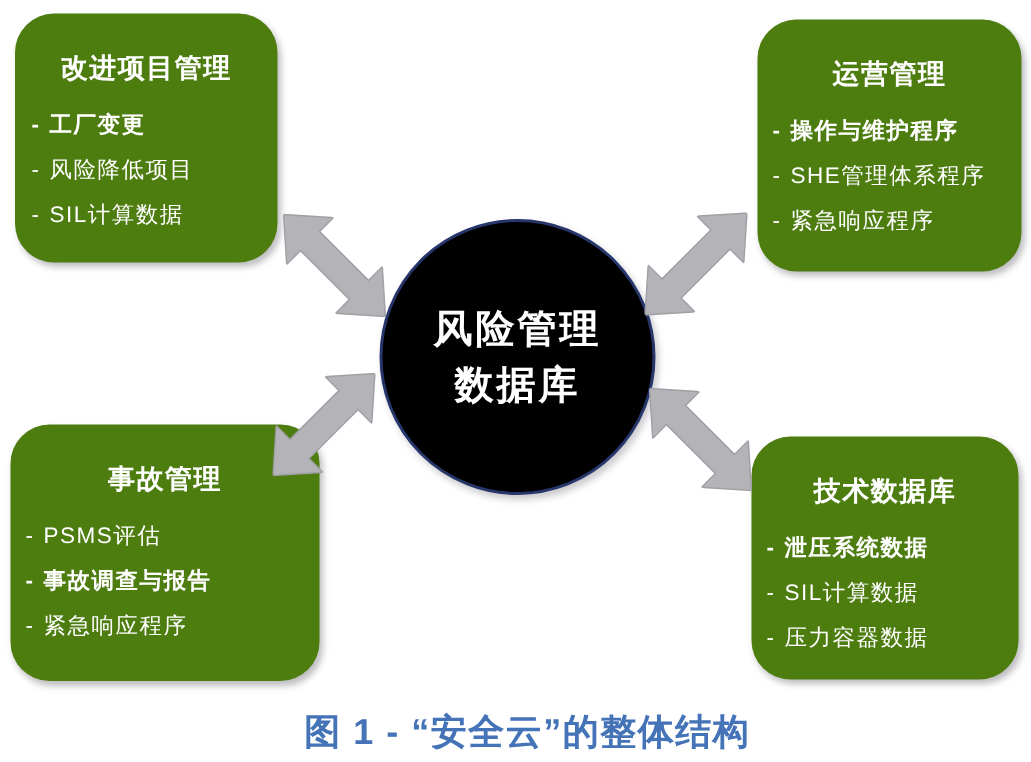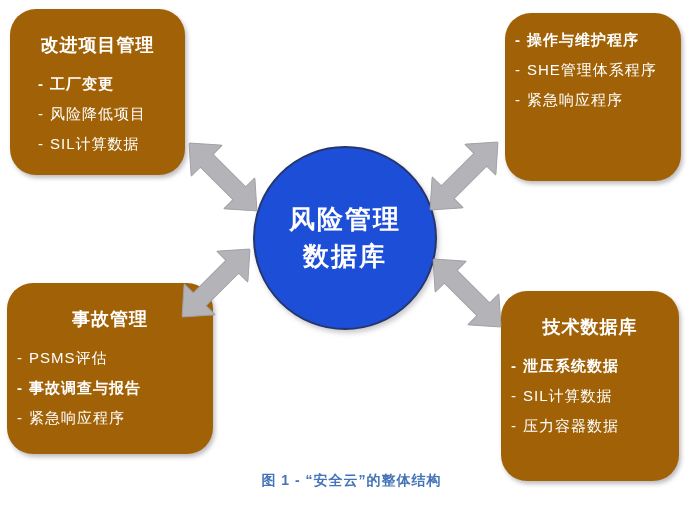--- a/index.html
+++ b/index.html
@@ -5,21 +5,21 @@
   html,body{margin:0;padding:0;background:#ffffff;}
   .canvas{
     position:relative;
     width:687px;height:508px;
     background:#ffffff;
     font-family:"Liberation Sans","DejaVu Sans",sans-serif;
     overflow:hidden;
   }
   .node{
     position:absolute;
-    background:#a16207;
+    background:#4d7c0f;
     border-radius:26px;
     color:#ffffff;
     box-shadow:2px 3px 4px rgba(110,110,120,0.45);
     box-sizing:border-box;
   }
   .node-title{
     font-size:18px;
     font-weight:bold;
     text-align:center;
     letter-spacing:1px;
@@ -34,21 +34,21 @@
     letter-spacing:1px;
     line-height:30px;
     white-space:nowrap;
   }
   .node-item.first{font-weight:bold;}
   .node-item .bullet{margin-right:6px;}
   .hub{
     position:absolute;
     left:253px;top:146px;
     width:184px;height:184px;
-    background:#1d4ed8;
+    background:#000000;
     border:2px solid #26366b;
     border-radius:50%;
     color:#ffffff;
     display:flex;
     flex-direction:column;
     align-items:center;
     justify-content:center;
     box-sizing:border-box;
     box-shadow:2px 3px 5px rgba(120,120,130,0.4);
   }
@@ -63,49 +63,50 @@
     width:96px;height:44px;
   }
   .arrow svg{display:block;width:100%;height:100%;}
   .arrow-tl{left:175px;top:155px;transform:rotate(45deg);}
   .arrow-tr{left:416px;top:154px;transform:rotate(-45deg);}
   .arrow-bl{left:168px;top:261px;transform:rotate(-45deg);}
   .arrow-br{left:419px;top:271px;transform:rotate(45deg);}
   .box-tl{left:10px;top:9px;width:175px;height:166px;}
   .box-tr{left:505px;top:13px;width:176px;height:168px;}
   .box-bl{left:7px;top:283px;width:206px;height:171px;}
-  .box-br{left:501px;top:291px;width:178px;height:190px;}
-  .box-tl .node-items{padding-left:28px;}
+  .box-br{left:501px;top:291px;width:178px;height:162px;}
+  .box-tl .node-items{padding-left:11px;}
   .caption{
     position:absolute;
     left:0;right:0;
     top:472px;
     text-align:center;
     color:#4473b8;
-    font-size:14px;
+    font-size:24px;
     font-weight:bold;
     letter-spacing:1px;
     margin-left:16px;
   }
 </style>
 </head>
 <body>
 
 <div class="canvas">
 
   <div class="node box-tl">
     <div class="node-title">改进项目管理</div>
     <div class="node-items">
       <div class="node-item first"><span class="bullet">-</span><span>工厂变更</span></div>
       <div class="node-item"><span class="bullet">-</span><span>风险降低项目</span></div>
       <div class="node-item"><span class="bullet">-</span><span>SIL计算数据</span></div>
     </div>
   </div>
 
   <div class="node box-tr">
+    <div class="node-title">运营管理</div>
     <div class="node-items">
       <div class="node-item first"><span class="bullet">-</span><span>操作与维护程序</span></div>
       <div class="node-item"><span class="bullet">-</span><span>SHE管理体系程序</span></div>
       <div class="node-item"><span class="bullet">-</span><span>紧急响应程序</span></div>
     </div>
   </div>
 
   <div class="node box-bl">
     <div class="node-title">事故管理</div>
     <div class="node-items">

